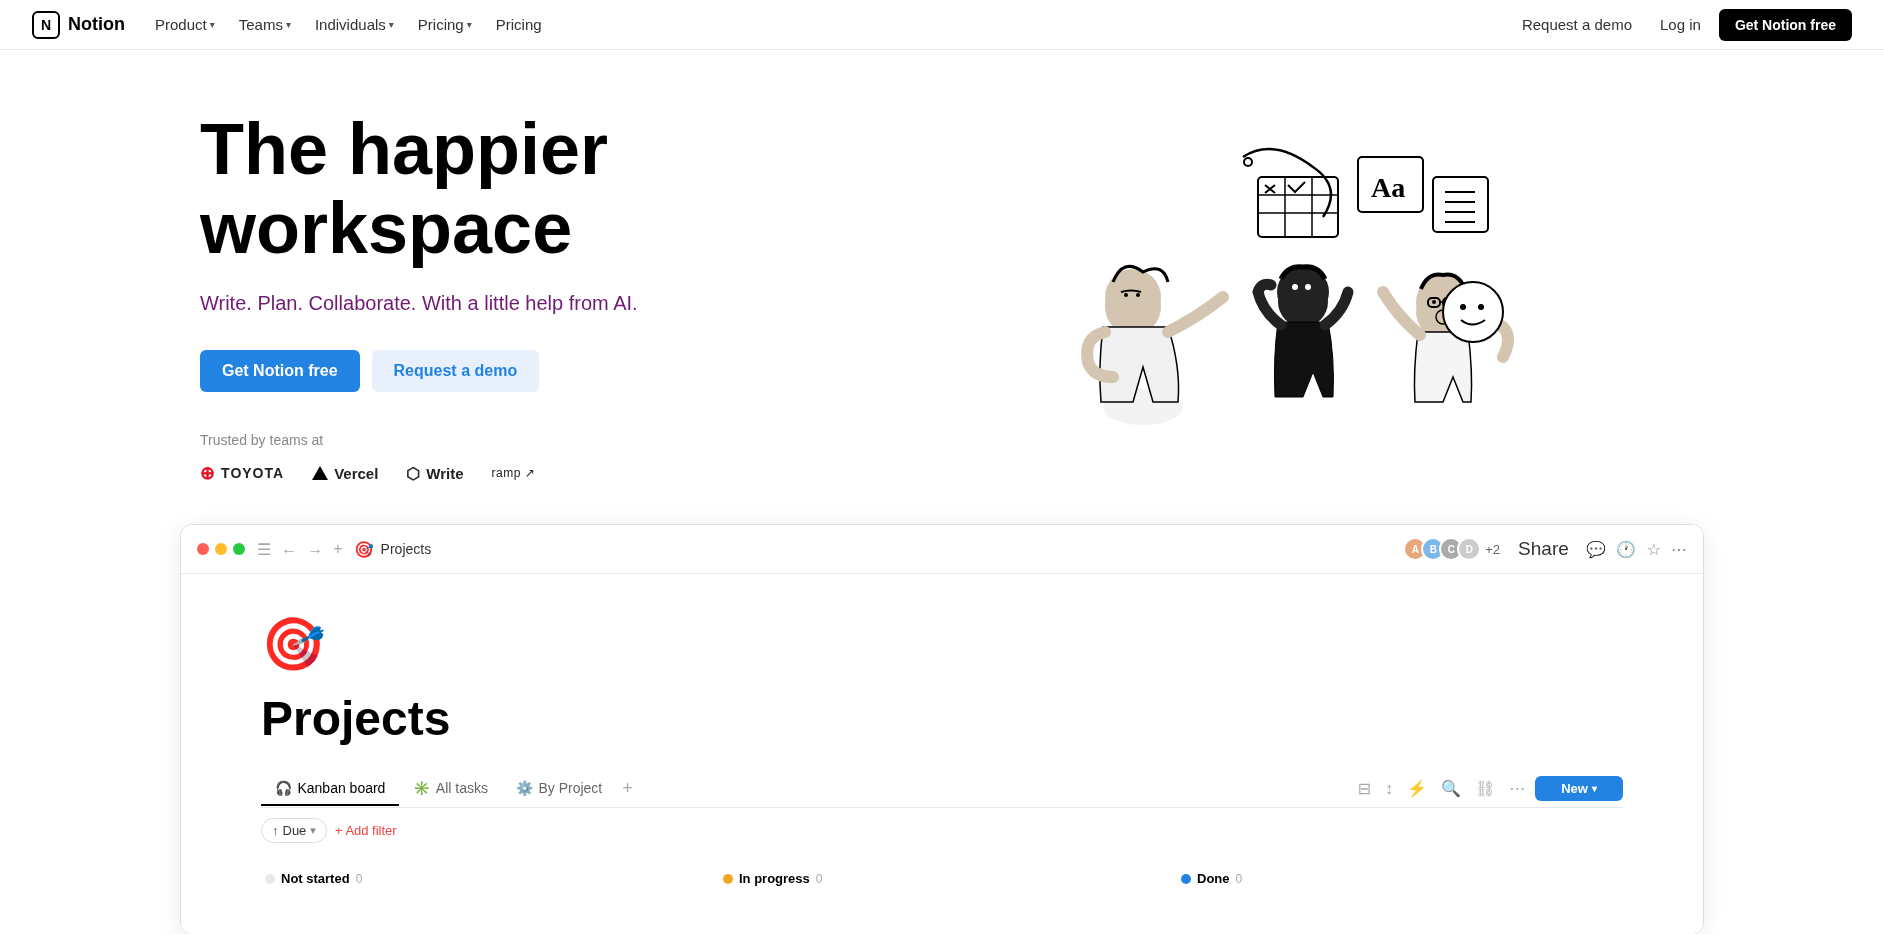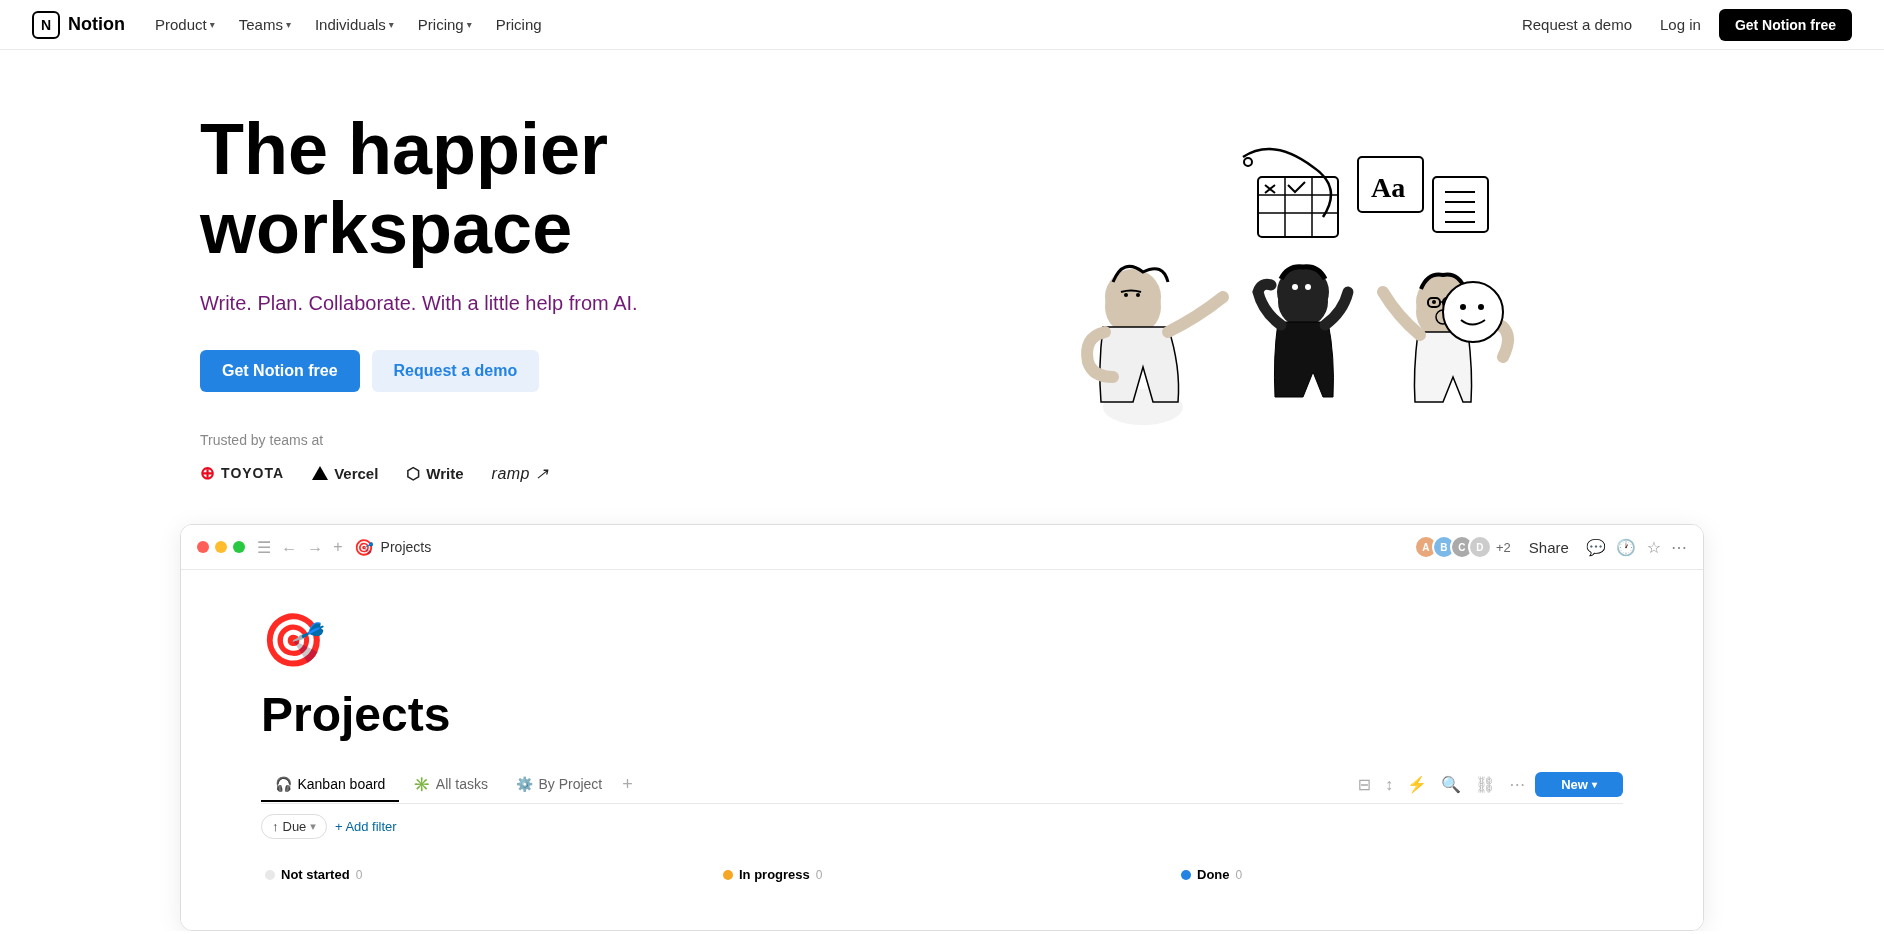--- a/index.html
+++ b/index.html
@@ -83,21 +83,21 @@
     .breadcrumb-icon { font-size: 16px; }
     .titlebar-right { margin-left: auto; display: flex; align-items: center; gap: 10px; }
     .avatars { display: flex; align-items: center; }
     .avatar-circle {
       width: 24px; height: 24px; border-radius: 50%; border: 2px solid #fff;
       margin-left: -6px; font-size: 10px; display: flex; align-items: center; justify-content: center;
       font-weight: 700; color: #fff;
     }
     .avatar-circle:first-child { margin-left: 0; }
     .avatar-count { font-size: 13px; color: #666; margin-left: 4px; }
-    .share-btn { font-size: 15px; color: #333; cursor: pointer; padding: 3px 8px; }
+    .share-btn { font-size: 19px; color: #333; cursor: pointer; padding: 3px 8px; }
     .toolbar-icon { font-size: 16px; color: #888; cursor: pointer; }
 
     .app-body { background: #fff; padding: 40px 80px; min-height: 320px; }
     .page-icon { font-size: 52px; margin-bottom: 16px; }
     .page-title { font-size: 48px; font-weight: 700; color: #000; margin-bottom: 24px; }
 
     .db-tabs { display: flex; align-items: center; gap: 0; border-bottom: 1px solid #e8e8e8; margin-bottom: 0; padding-bottom: 0; }
     .db-tab {
       display: flex; align-items: center; gap: 5px; padding: 8px 14px;
       font-size: 14px; color: #666; cursor: pointer; border-bottom: 2px solid transparent;
@@ -114,21 +114,21 @@
       display: flex; align-items: center; gap: 4px;
     }
     .btn-new-chevron { font-size: 10px; }
 
     .db-filters { display: flex; align-items: center; gap: 8px; padding: 10px 0; }
     .filter-chip {
       display: flex; align-items: center; gap: 4px; padding: 4px 10px;
       border: 1px solid #ddd; border-radius: 20px; font-size: 13px; color: #333; cursor: pointer;
     }
     .filter-chip-icon { font-size: 11px; color: #888; }
-    .add-filter { font-size: 13px; color: #0369a1; cursor: pointer; display: flex; align-items: center; gap: 4px; }
+    .add-filter { font-size: 13px; color: #ef4444; cursor: pointer; display: flex; align-items: center; gap: 4px; }
 
     .kanban-columns { display: flex; gap: 12px; padding: 12px 0 0 0; overflow-x: auto; }
     .kanban-col { flex: 1; min-width: 240px; }
     .kanban-col-header {
       display: flex; align-items: center; gap: 6px; padding: 6px 4px 8px 4px;
       font-size: 13px; font-weight: 600;
     }
     .col-status-dot { width: 10px; height: 10px; border-radius: 50%; }
     .col-count { color: #aaa; font-weight: 400; font-size: 12px; }
 
@@ -198,21 +198,21 @@
         </div>
         <div class="trusted-logo">
           <div class="vercel-tri"></div>
           <span>Vercel</span>
         </div>
         <div class="trusted-logo">
           <span class="figma-icon">⬡</span>
           <span>Write</span>
         </div>
         <div class="trusted-logo">
-          <span style="font-weight:400; font-size:16px; letter-spacing:0.5px;font-style:italic;">ramp ↗</span>
+          <span style="font-weight:400; font-size:12px; letter-spacing:0.5px;">ramp ↗</span>
         </div>
       </div>
     </div>
   </div>
 
   <div class="hero-illustration">
     <svg class="illustration-svg" viewBox="0 0 520 360" fill="none" xmlns="http://www.w3.org/2000/svg">
 
       <ellipse cx="130" cy="290" rx="40" ry="18" fill="#e8e8e8" opacity="0.5"></ellipse>
       <circle cx="120" cy="190" r="28" fill="#d4c5b0"></circle>

